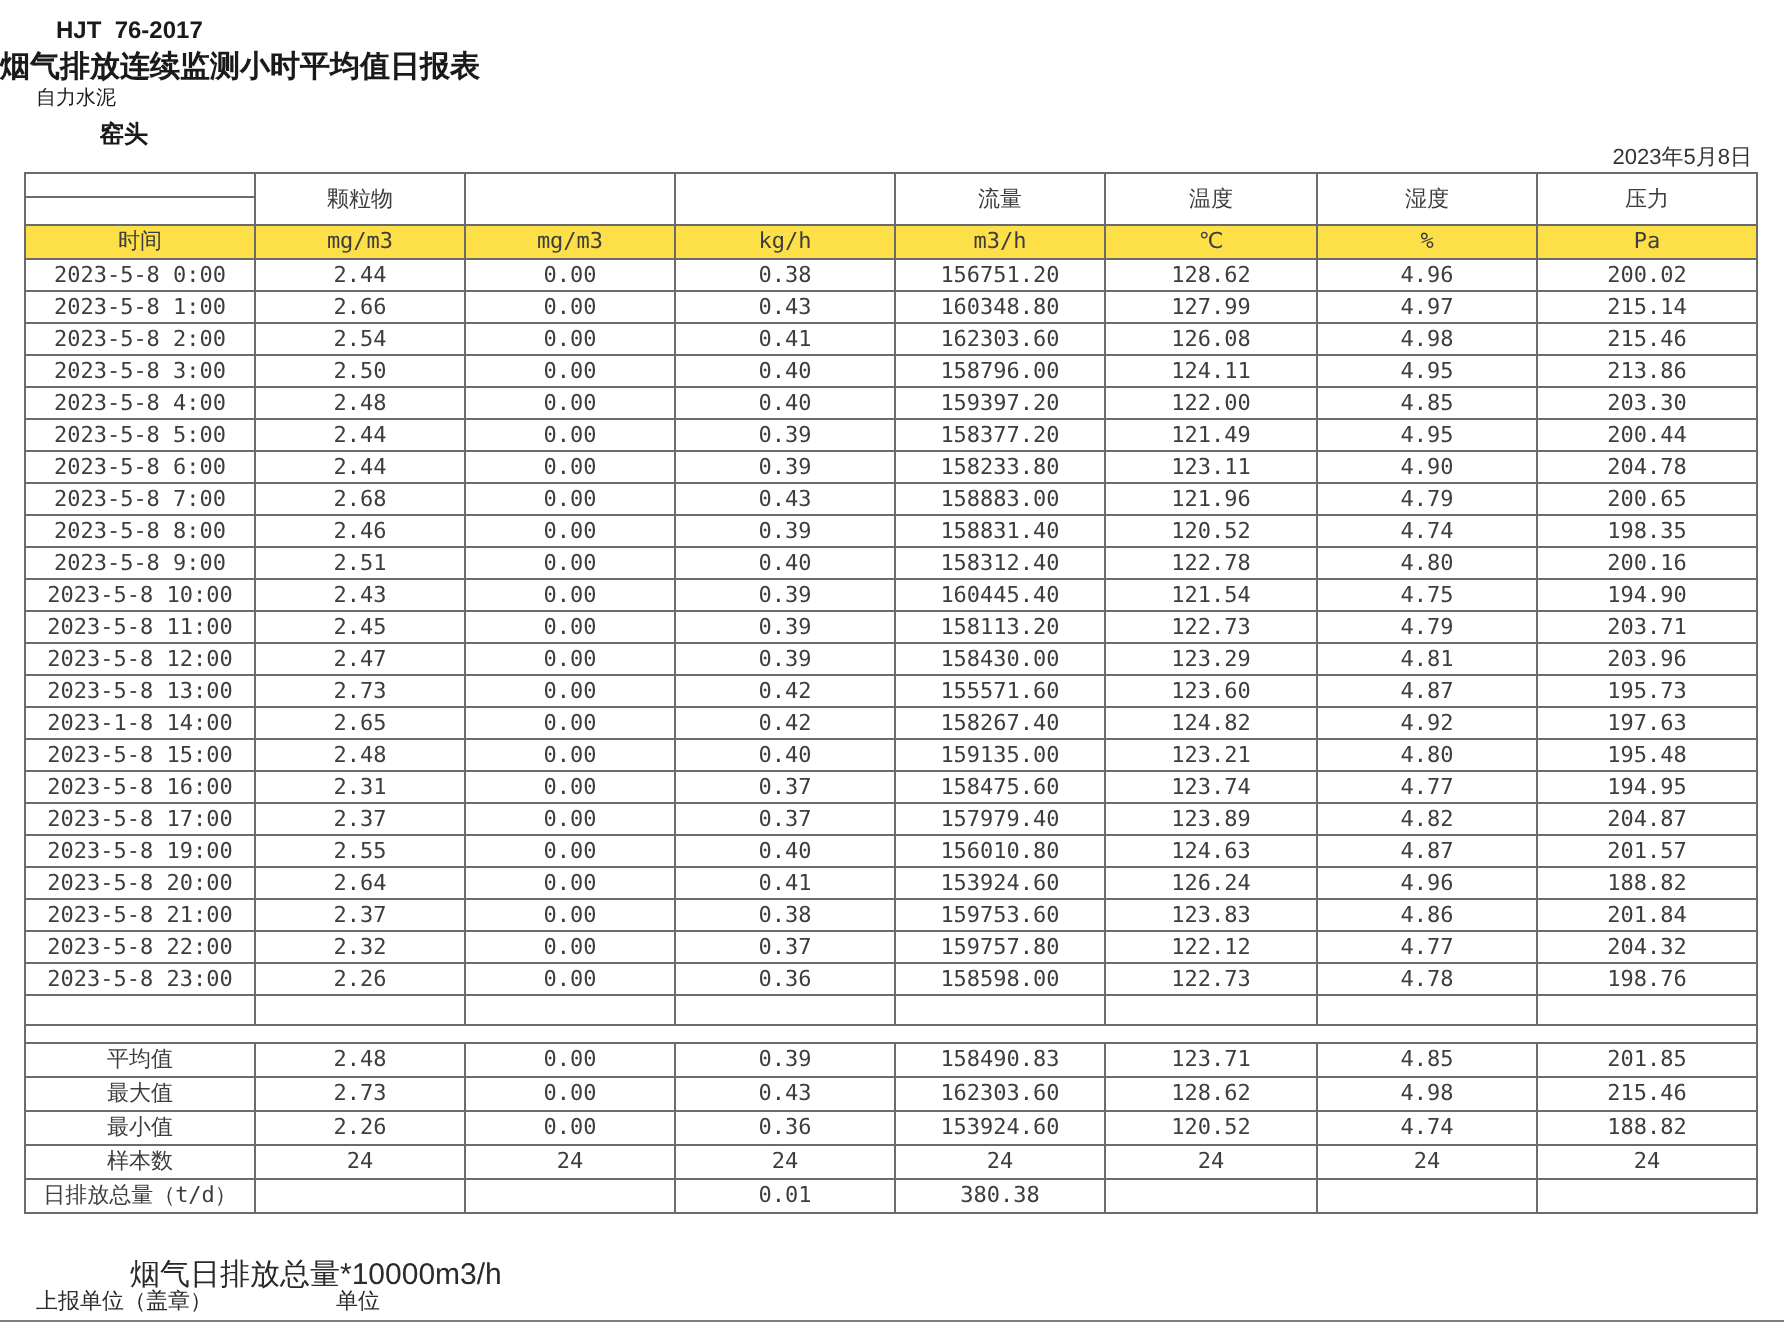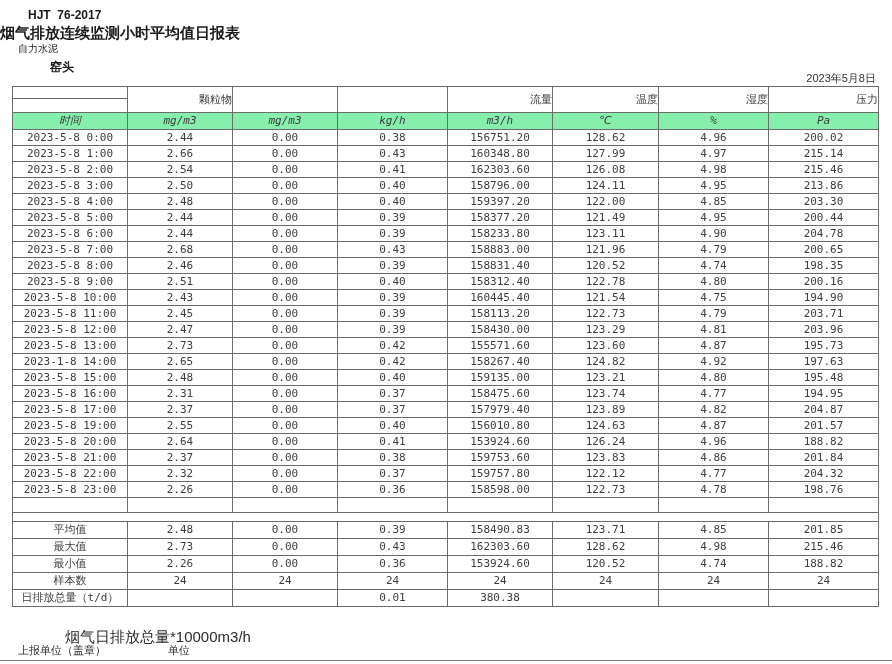--- a/index.html
+++ b/index.html
@@ -47,25 +47,25 @@
     font-size: 11px;
     font-weight: normal;
     text-align: center;
     padding: 0;
     height: 15px;
     line-height: 15px;
     overflow: hidden;
     white-space: nowrap;
     color: #3d3d3d;
   }
-  tr.group-row th { height: 25px; line-height: 25px; text-align: right; }
+  tr.group-row th { height: 25px; line-height: 25px; }
   th.split { padding: 0; vertical-align: top; }
   th.split .half { height: 12px; }
   th.split .half.top { border-bottom: 1px solid #6b6b6b; }
-  tr.unit-row th { background: #86efac; height: 16px; line-height: 16px; font-style: italic; }
+  tr.unit-row th { background: #fde047; height: 16px; line-height: 16px; }
   tbody.gap tr.empty-row td { height: 15px; }
   tbody.gap tr.spacer-row td { border-left: none; border-right: none; height: 9px; }
   #summary-body td { height: 16px; line-height: 16px; }
   .footer-note {
     position: absolute; left: 18px; top: 628px;
     font-size: 15px; color: #2a2a2a; margin-left: 47px;
   }
   .footer-line2 {
     position: absolute; left: 18px; top: 643px;
     font-size: 11px; color: #2a2a2a; width: 500px;

